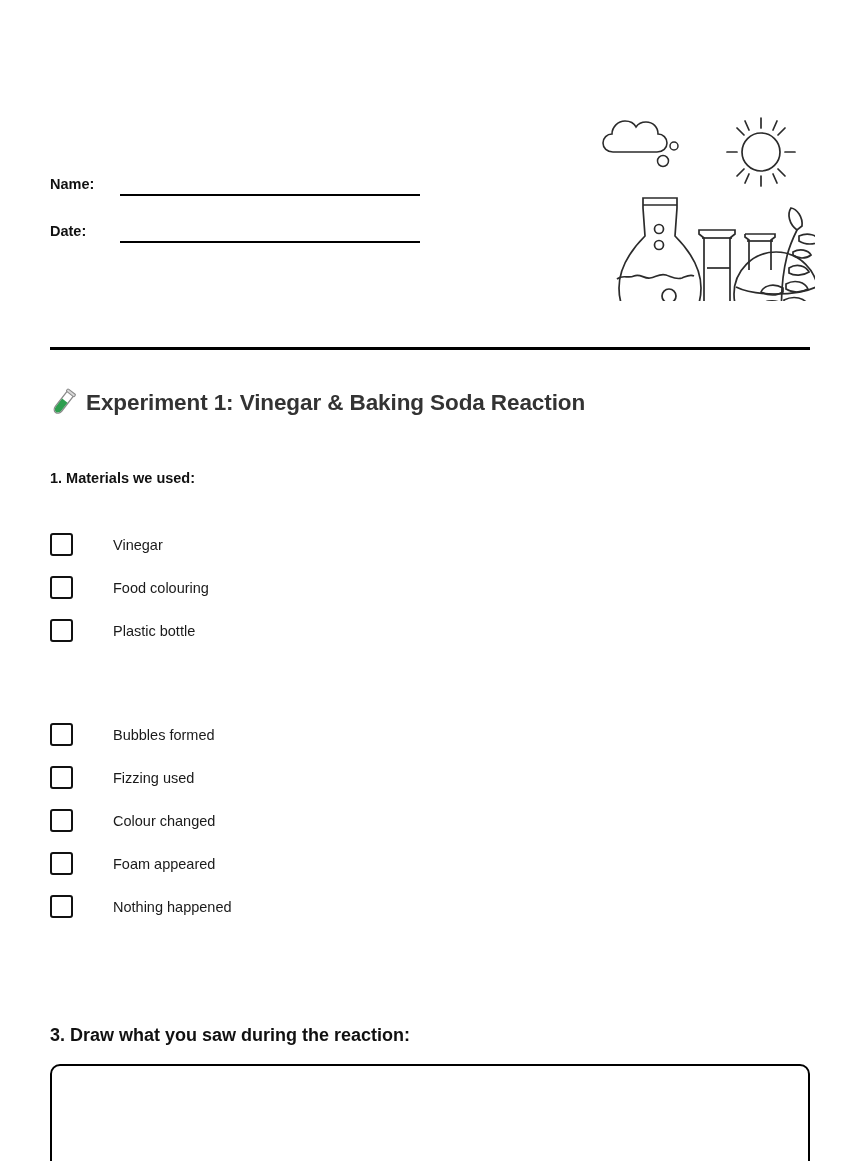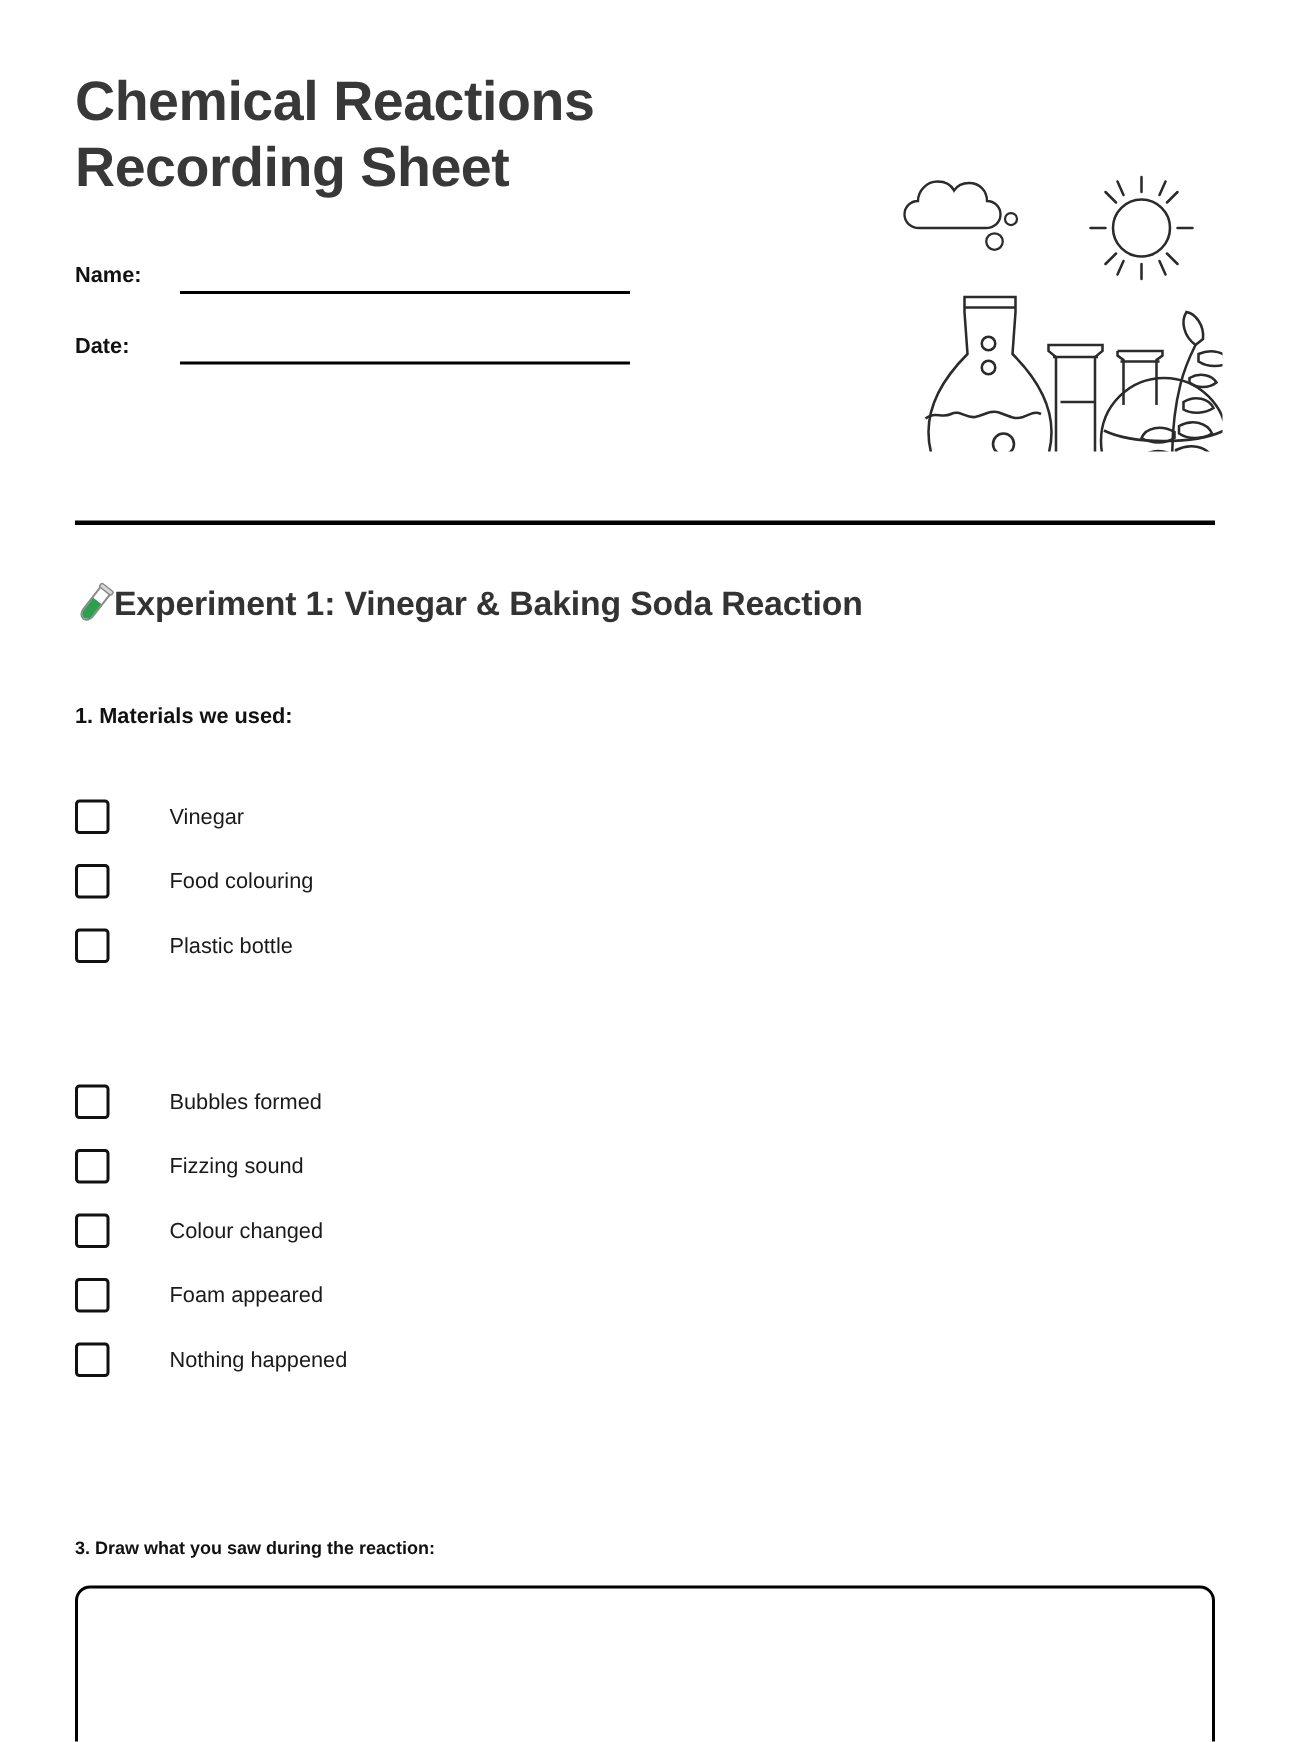--- a/index.html
+++ b/index.html
@@ -97,20 +97,21 @@
     background: #000;
   }
 
   
   .exp-heading {
     position: absolute;
     left: 50px;
     top: 388px;
     display: flex;
     align-items: center;
+    gap: 10px;
   }
   .exp-icon { width: 26px; height: 30px; display: block; }
   .exp-title {
     font-size: 22.5px;
     font-weight: bold;
     color: #333333;
     letter-spacing: -0.1px;
   }
 
   
@@ -151,44 +152,40 @@
   #question-observations .q-label { margin-bottom: 40px; }
 
   
   .draw-section {
     position: absolute;
     left: 50px;
     top: 1025px;
     width: 760px;
   }
   .draw-label {
-    font-size: 12px;
+    font-size: 18px;
     font-weight: bold;
     color: #111;
     margin: 0 0 18px 0;
   }
   .draw-box {
     width: 760px;
     height: 180px;
     border: 2.5px solid #000;
     border-radius: 10px;
     background: #fff;
   }
 </style>
 </head>
 <body>
 
 <div class="page">
 
   <div class="header">
 
-    <div class="title-block">
-      <h1 class="sheet-title">Chemical Reactions
-Recording Sheet</h1>
-    </div>
 
     <div class="field-rows">
       <div class="field-row">
         <span class="field-label">Name:</span>
         <div class="field-line"></div>
       </div>
       <div class="field-row">
         <span class="field-label">Date:</span>
         <div class="field-line"></div>
       </div>
@@ -308,21 +305,21 @@
   </div>
 
   <div class="question" id="question-observations">
     <ul class="check-list">
       <li class="check-item">
         <span class="checkbox"></span>
         <span class="check-label">Bubbles formed</span>
       </li>
       <li class="check-item">
         <span class="checkbox"></span>
-        <span class="check-label">Fizzing sound</span>
+        <span class="check-label">Fizzing used</span>
       </li>
       <li class="check-item">
         <span class="checkbox"></span>
         <span class="check-label">Colour changed</span>
       </li>
       <li class="check-item">
         <span class="checkbox"></span>
         <span class="check-label">Foam appeared</span>
       </li>
       <li class="check-item">

